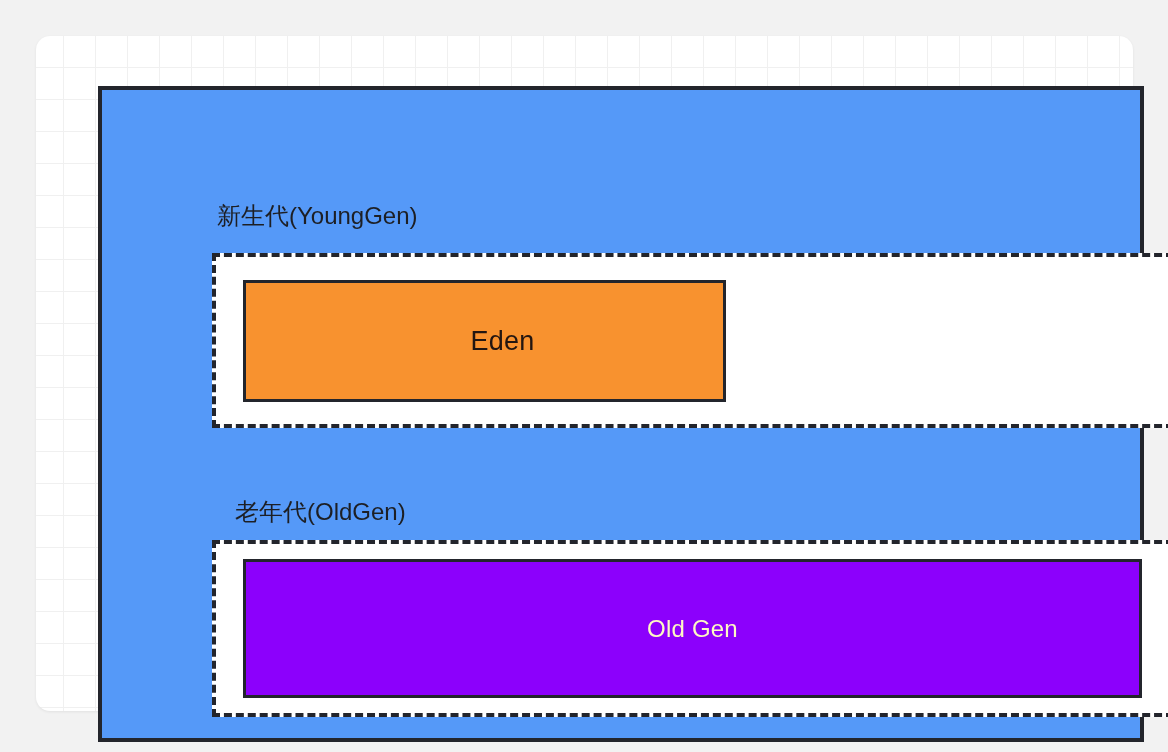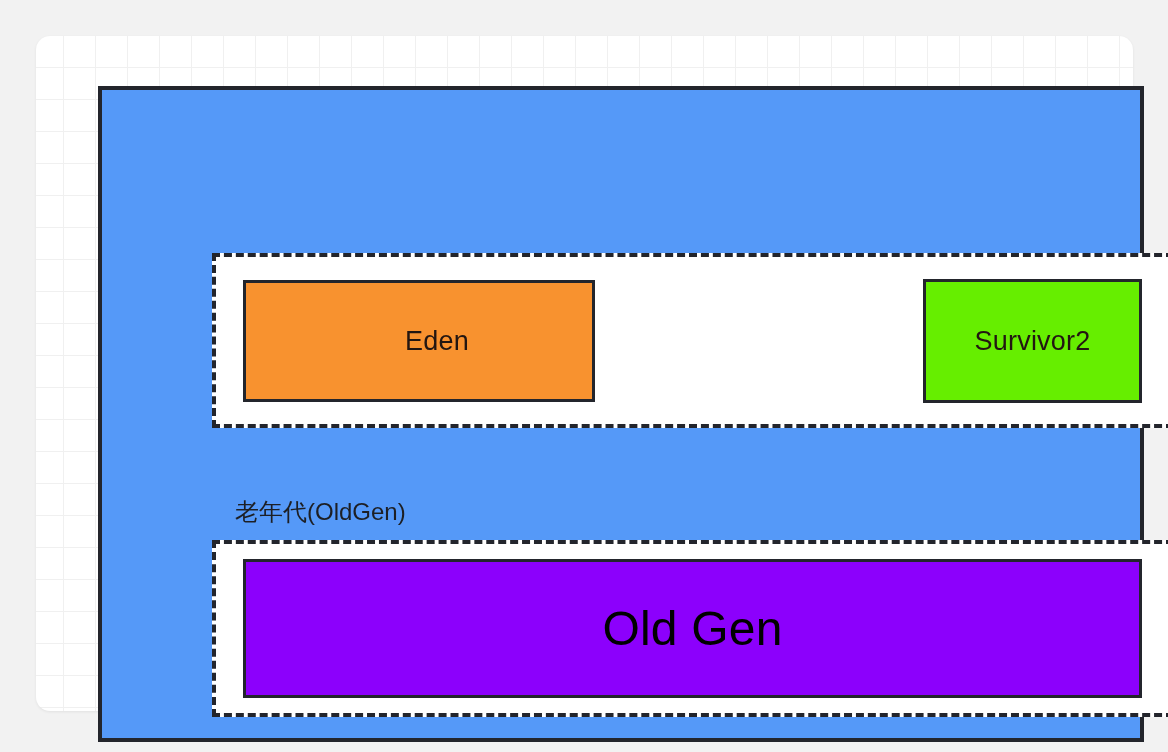--- a/index.html
+++ b/index.html
@@ -89,21 +89,21 @@
     font-size: 27px;
     line-height: 1;
     color: #231611;
     letter-spacing: 0.2px;
     white-space: nowrap;
   }
 
   #eden-block {
     left: 141px;
     top: 190px;
-    width: 352px;
+    width: 483px;
     height: 122px;
     background: #F8922F;
     padding-left: 36px;
   }
   #survivor1-block {
     left: 583px;
     top: 189px;
     width: 214px;
     height: 124px;
     background: #66EE00;
@@ -116,42 +116,40 @@
     background: #66EE00;
   }
   #old-gen-block {
     left: 141px;
     top: 469px;
     width: 899px;
     height: 139px;
     background: #8C00FC;
   }
   #old-gen-block .mem-label {
-    font-size: 48px;
-    color: #000000;
+    font-size: 24px;
+    color: #fef9c3;
   }
 </style>
 </head>
 <body>
 
 <div id="canvas-card">
 
   <div id="heap-panel">
 
+    <div class="section-label" id="young-gen-label">新生代(YoungGen)</div>
 
     <div class="dashed-region" id="young-gen-region">
 
       <div class="mem-block" id="eden-block" style="left: 27px; top: 23px;">
         <span class="mem-label">Eden</span>
       </div>
 
 
-      <div class="mem-block" id="survivor2-block" style="left: 707px; top: 22px;">
-        <span class="mem-label">Survivor2</span>
-      </div>
 
     </div>
 
     <div class="section-label" id="old-gen-label">老年代(OldGen)</div>
 
     <div class="dashed-region" id="old-gen-region">
 
       <div class="mem-block" id="old-gen-block" style="left: 27px; top: 15px;">
         <span class="mem-label">Old Gen</span>
       </div>

